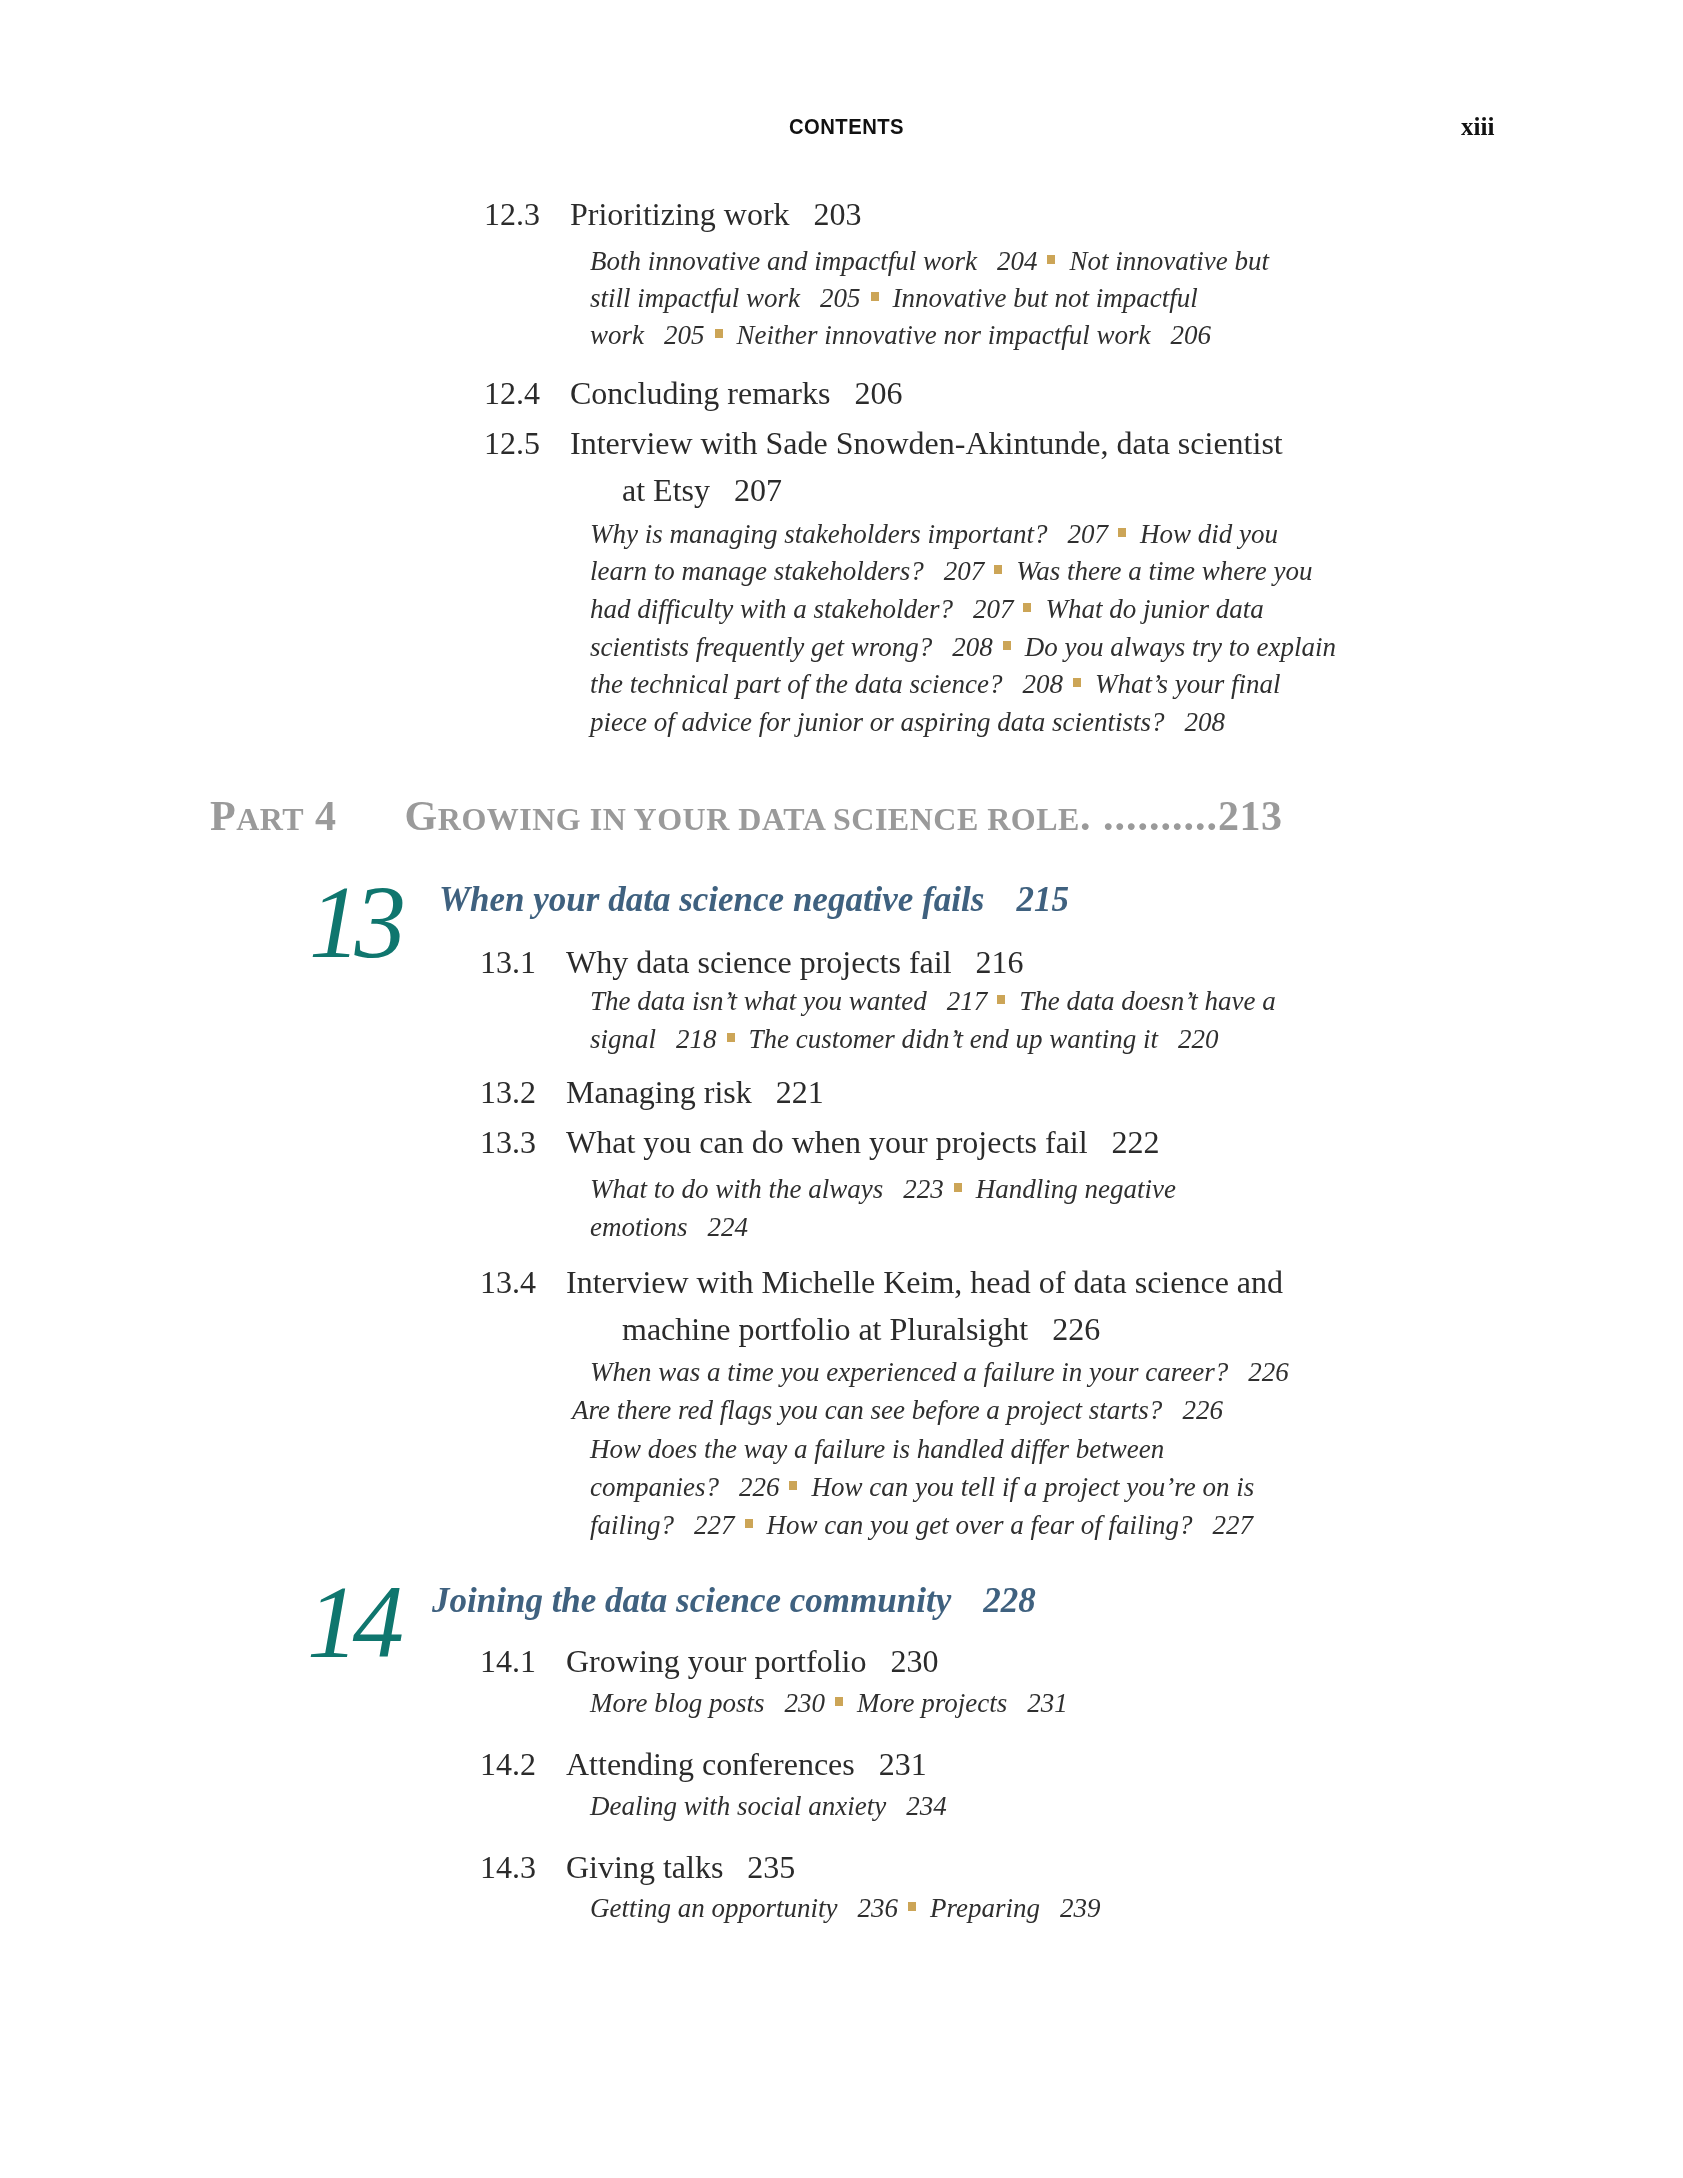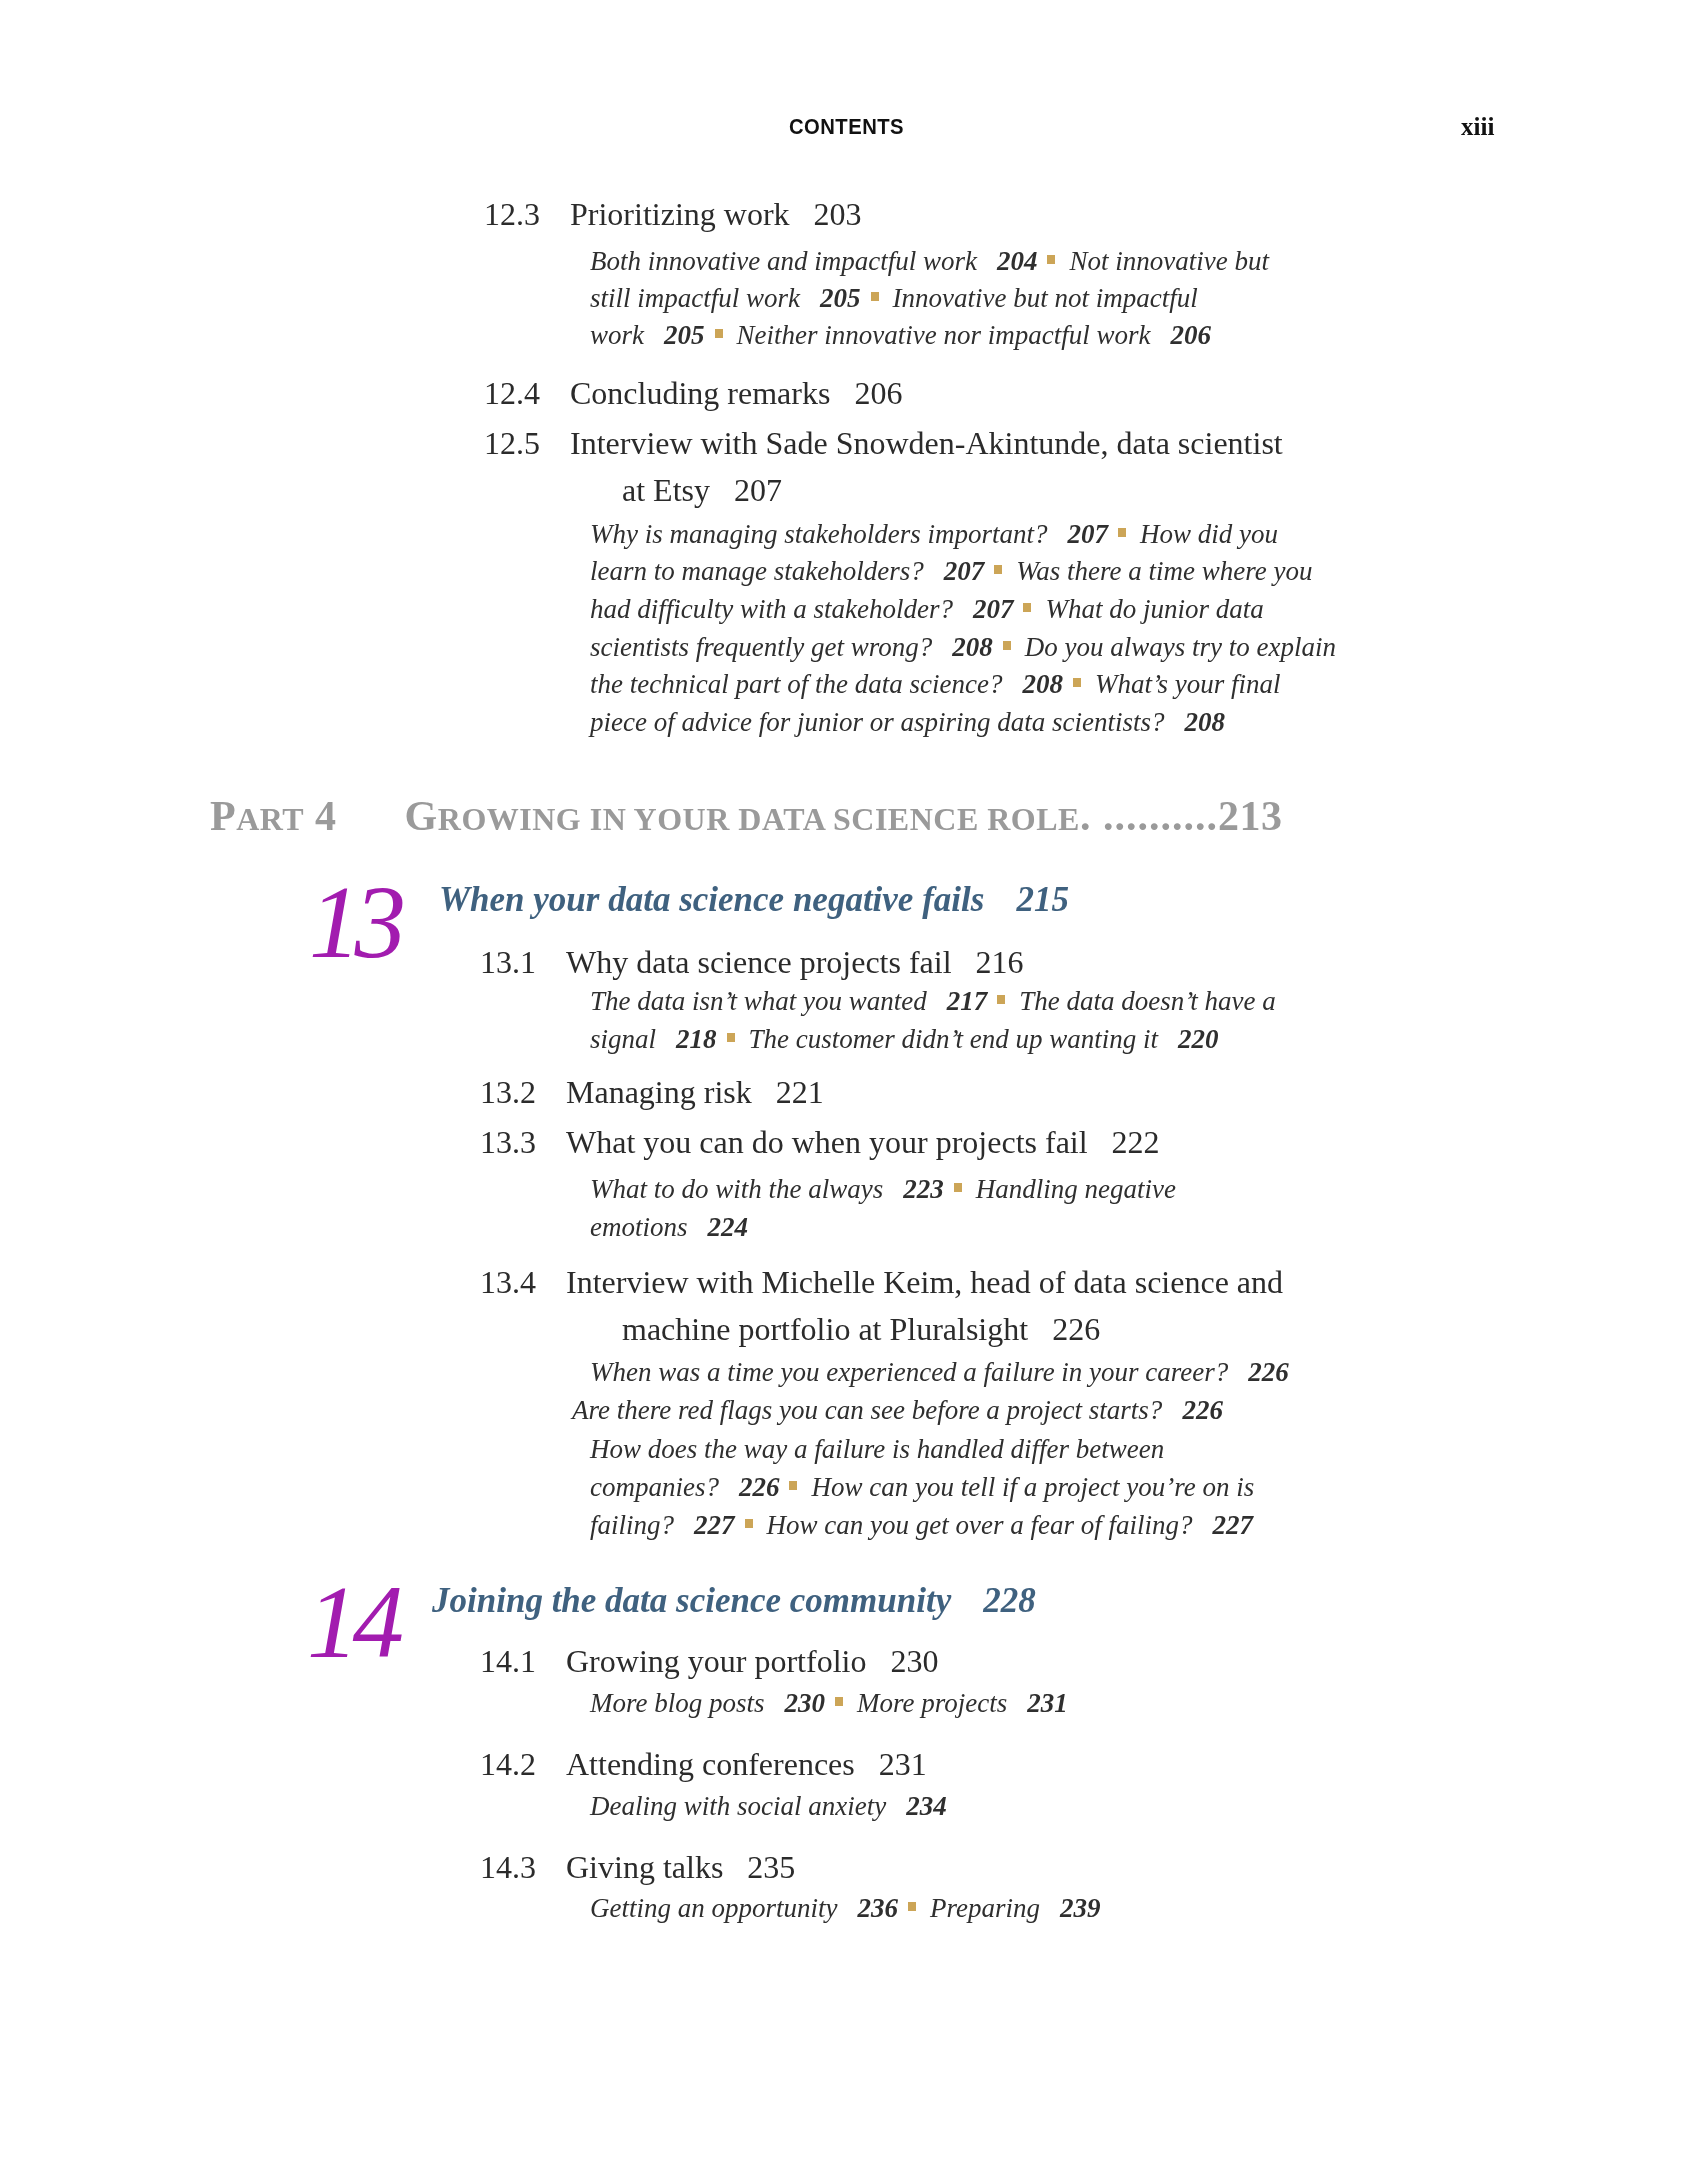--- a/index.html
+++ b/index.html
@@ -7,26 +7,26 @@
          font-family: "Liberation Serif", "DejaVu Serif", serif; color: #222; }
   .abs { position: absolute; white-space: nowrap; }
   .running-head { font-family: "Liberation Sans", "DejaVu Sans", sans-serif; font-weight: bold;
          font-size: 22px; letter-spacing: 0.5px; color: #111; top: 114px; left: 789px; transform: scaleX(0.92); transform-origin: left; }
   .folio { font-family: "Liberation Serif", serif; font-weight: bold; font-size: 25px; color: #111; top: 113px; left: 1461px; }
   .sec { font-size: 32px; color: #2b2b2b; line-height: 1; margin-left: 32px; }
   .sec .num { position: absolute; left: 0; }
   .sec .title { position: absolute; left: 86px; }
   .pg { margin-left: 24px; }
   .sub { font-style: italic; font-size: 27px; color: #2f2f2f; line-height: 1; left: 590px; }
-  .sub .spg { margin-left: 20px; font-style: italic; font-weight: bold; }
+  .sub .spg { margin-left: 20px; font-style: italic; }
   .bullet { display: inline-block; width: 8px; height: 9px; background: #cca557; margin: 0 14px 0 10px; vertical-align: 6px; }
   .part { color: #9a9a9a; font-weight: bold; font-size: 42px; letter-spacing: 0.5px; }
   .part .sc { font-size: 32px; }
   .dots { letter-spacing: 1px; }
-  .chap-num { color: #a21caf; font-style: italic; font-size: 103px; line-height: 1; letter-spacing: -6px; }
+  .chap-num { color: #0f766e; font-style: italic; font-size: 103px; line-height: 1; letter-spacing: -6px; }
   .chap-title { color: #3f617f; font-style: italic; font-weight: bold; font-size: 35px; line-height: 1; }
   .chap-title .cpg { margin-left: 32px; }
 </style>
 </head>
 <body>
 
 <div class="abs running-head">CONTENTS</div>
 <div class="abs folio">xiii</div>
 
 <div class="abs sec" style="left:452px; top:198px;">

